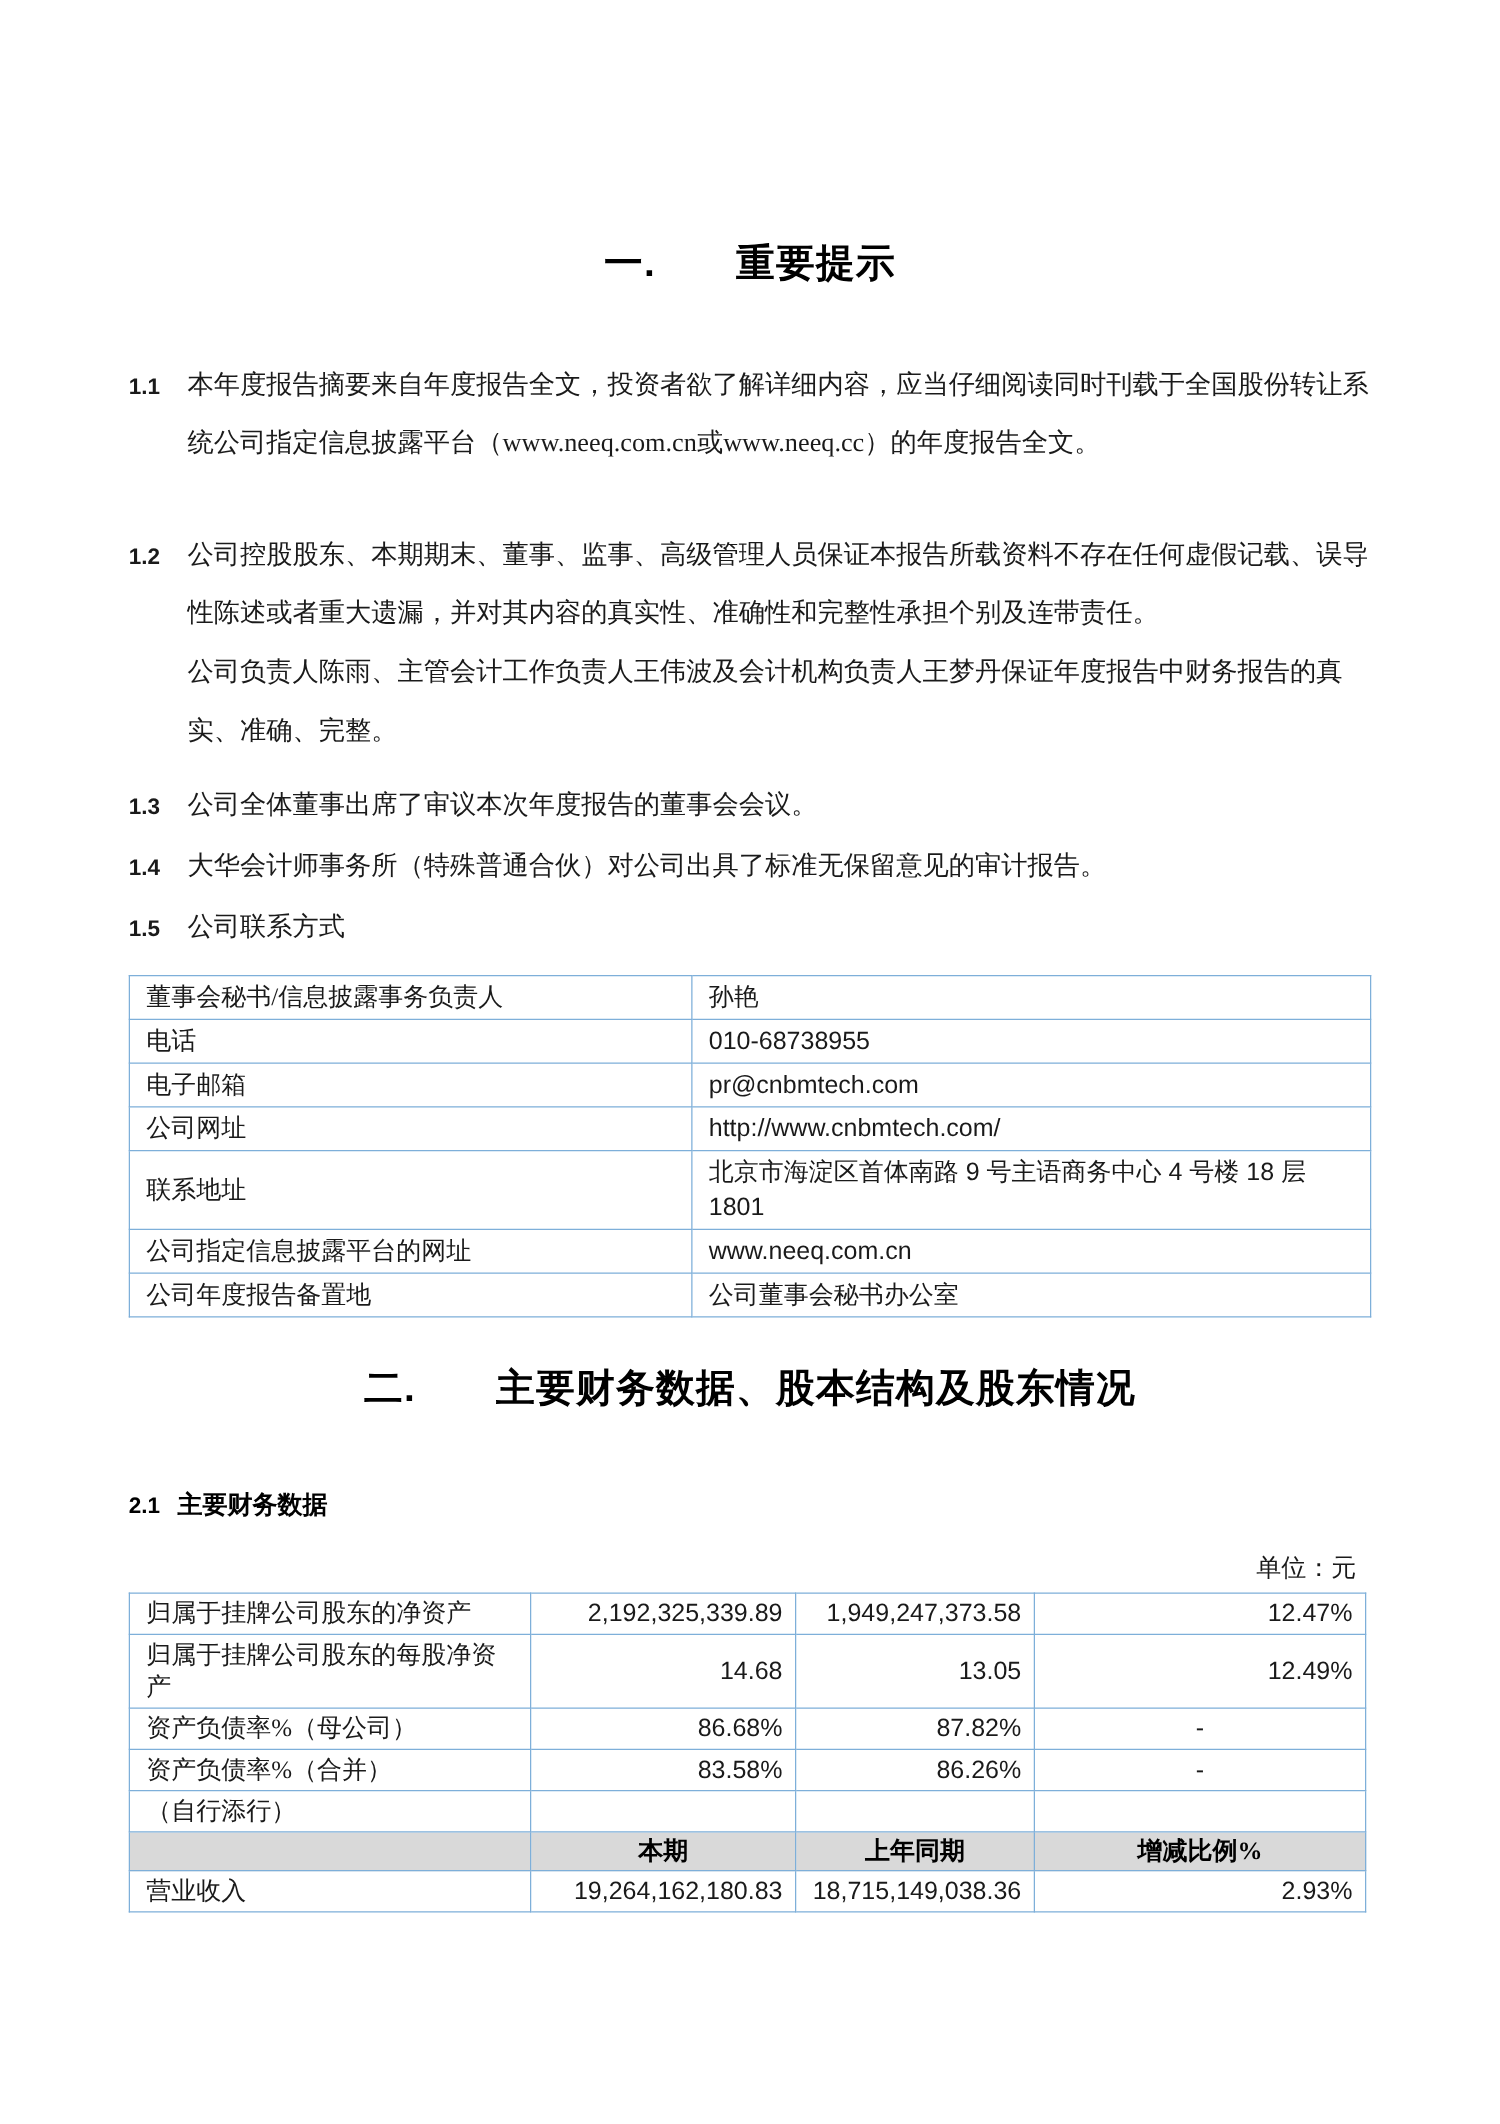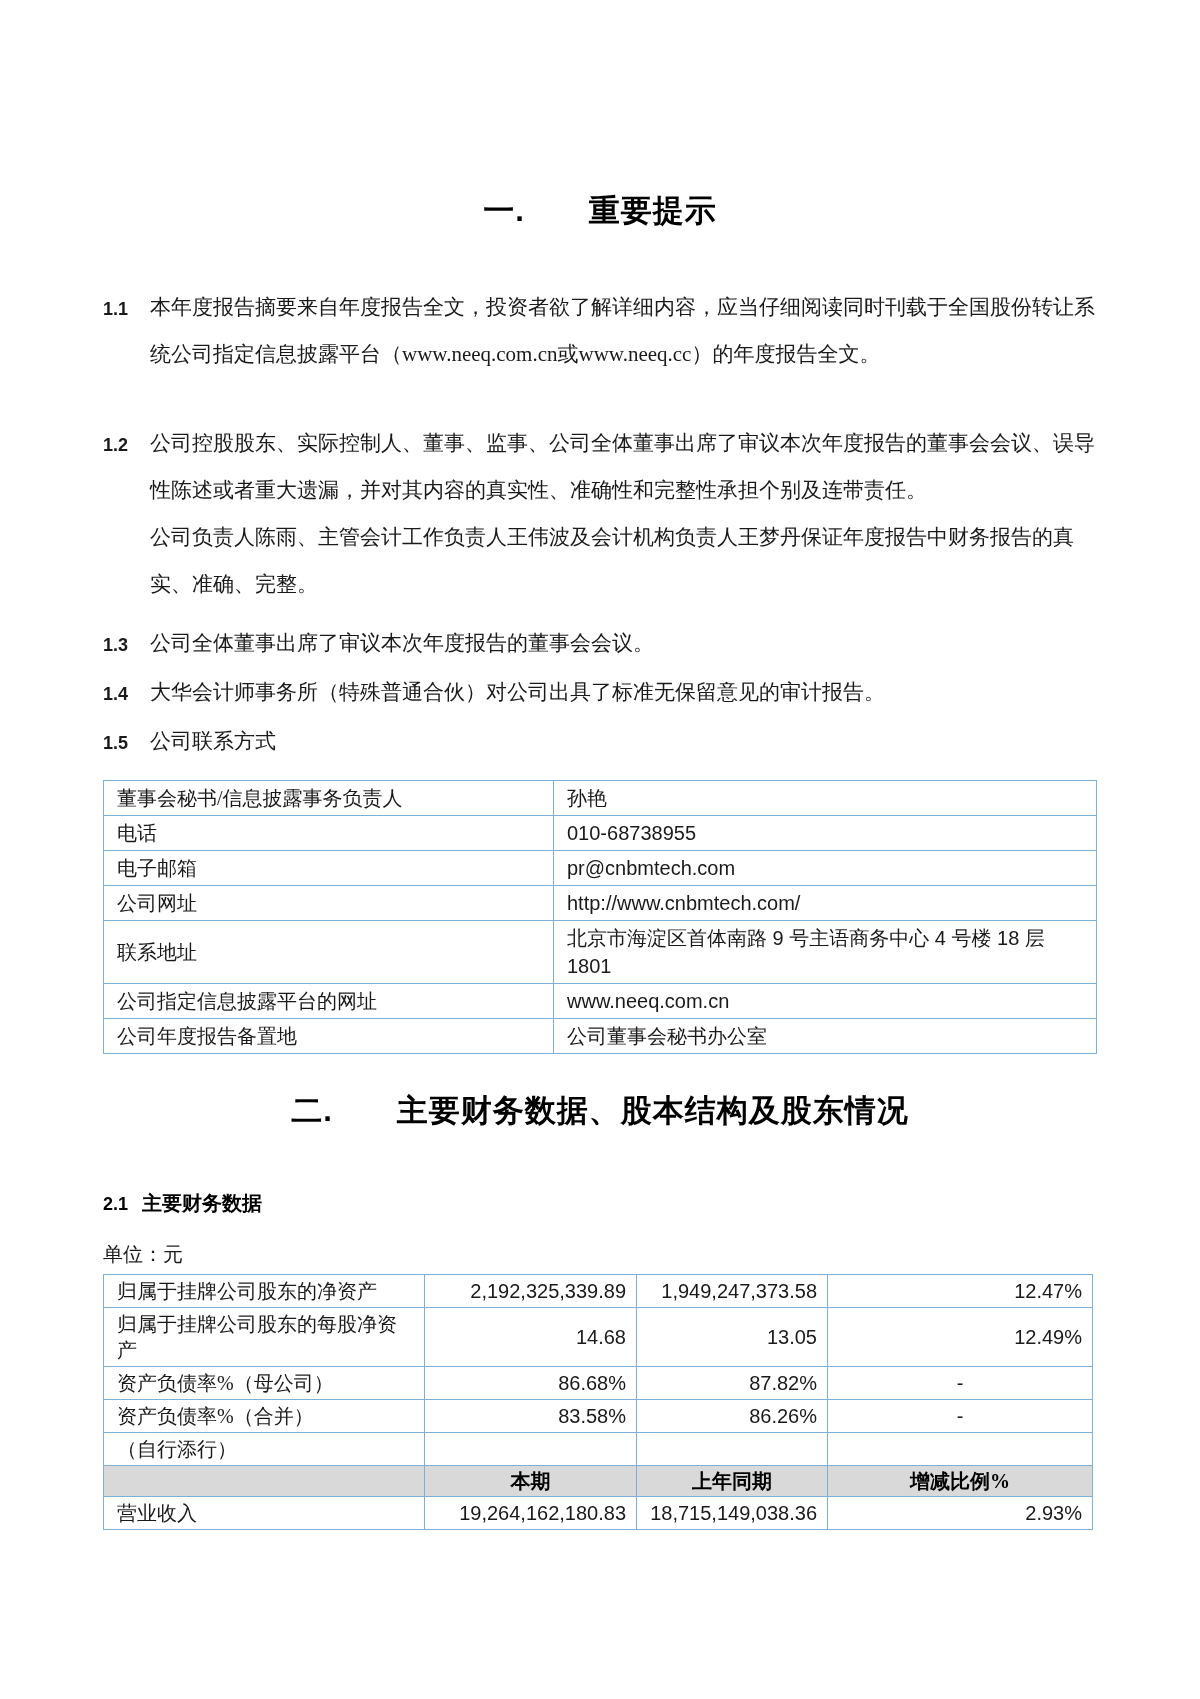--- a/index.html
+++ b/index.html
@@ -49,21 +49,21 @@
   .contact-table td.val{font-family:"Liberation Sans","DejaVu Sans",sans-serif;}
 
   .subheading{
     margin-top:60px;font-size:20px;font-weight:bold;color:#000;
   }
   .subheading .subnum{
     font-family:"Liberation Sans","DejaVu Sans",sans-serif;
     font-size:18px;margin-right:14px;
   }
   .unit-note{
-    margin-top:24px;font-size:20px;text-align:left;
+    margin-top:24px;font-size:20px;text-align:right;
     padding-right:12px;
   }
 
   .fin-table{
     width:990px;margin-top:6px;font-size:20px;table-layout:fixed;
   }
   .fin-table td,.fin-table th{
     border:1px solid var(--border-blue,#7eafd9);
     padding:3px 10px;line-height:26px;vertical-align:middle;
   }
@@ -88,21 +88,21 @@
     <h1 class="doc-title" id="title1">一.　　重要提示</h1>
 
     <div class="item" id="item-1-1">
       <span class="num">1.1</span>
       <div class="txt">本年度报告摘要来自年度报告全文，投资者欲了解详细内容，应当仔细阅读同时刊载于全国股份转让系统公司指定信息披露平台（www.neeq.com.cn或www.neeq.cc）的年度报告全文。</div>
     </div>
 
     <div class="item" id="item-1-2">
       <span class="num">1.2</span>
       <div class="txt">
-        <p>公司控股股东、实际控制人、董事、监事、公司全体董事出席了审议本次年度报告的董事会会议、误导性陈述或者重大遗漏，并对其内容的真实性、准确性和完整性承担个别及连带责任。</p>
+        <p>公司控股股东、本期期末、董事、监事、高级管理人员保证本报告所载资料不存在任何虚假记载、误导性陈述或者重大遗漏，并对其内容的真实性、准确性和完整性承担个别及连带责任。</p>
         <p>公司负责人陈雨、主管会计工作负责人王伟波及会计机构负责人王梦丹保证年度报告中财务报告的真实、准确、完整。</p>
       </div>
     </div>
 
     <div class="item" id="item-1-3">
       <span class="num">1.3</span>
       <div class="txt">公司全体董事出席了审议本次年度报告的董事会会议。</div>
     </div>
 
     <div class="item">

